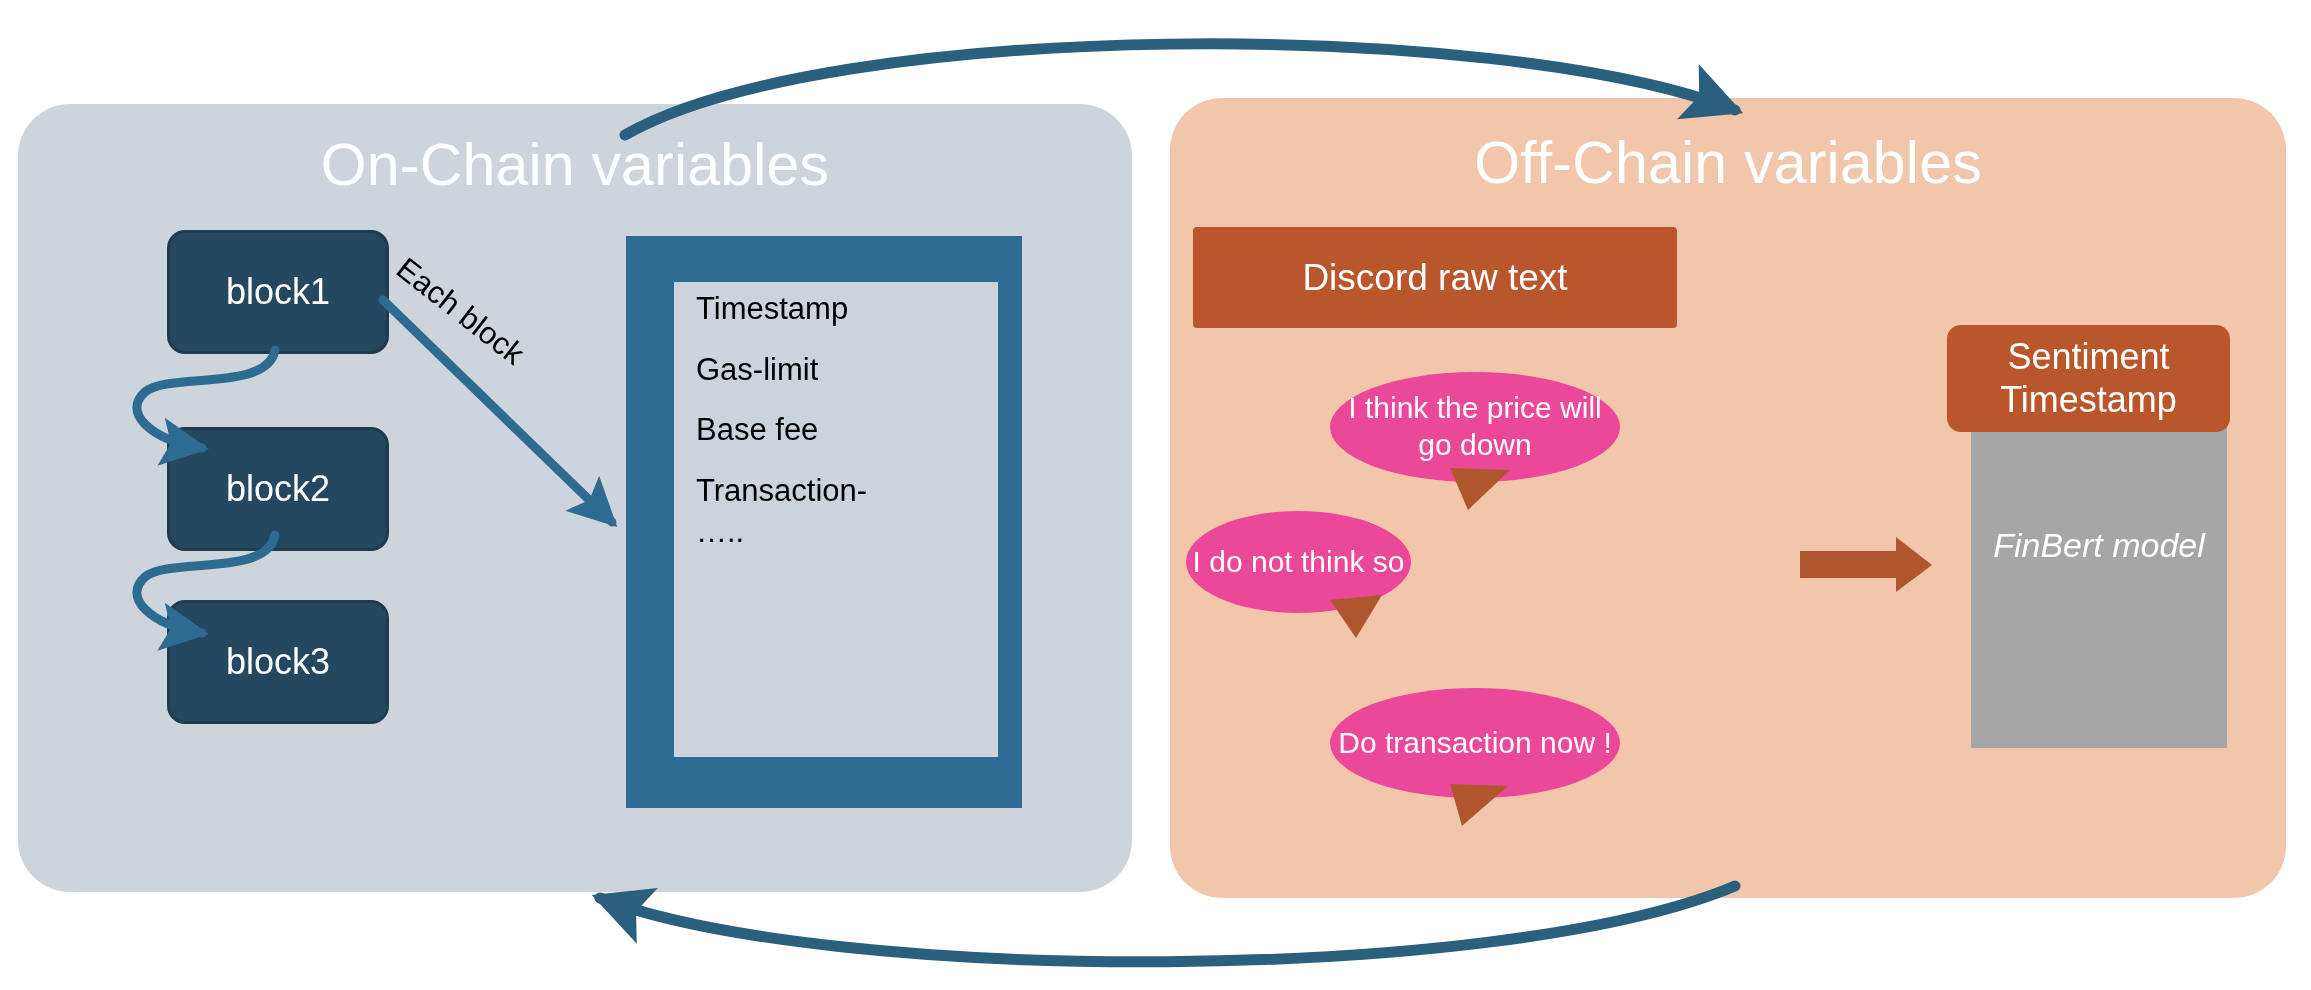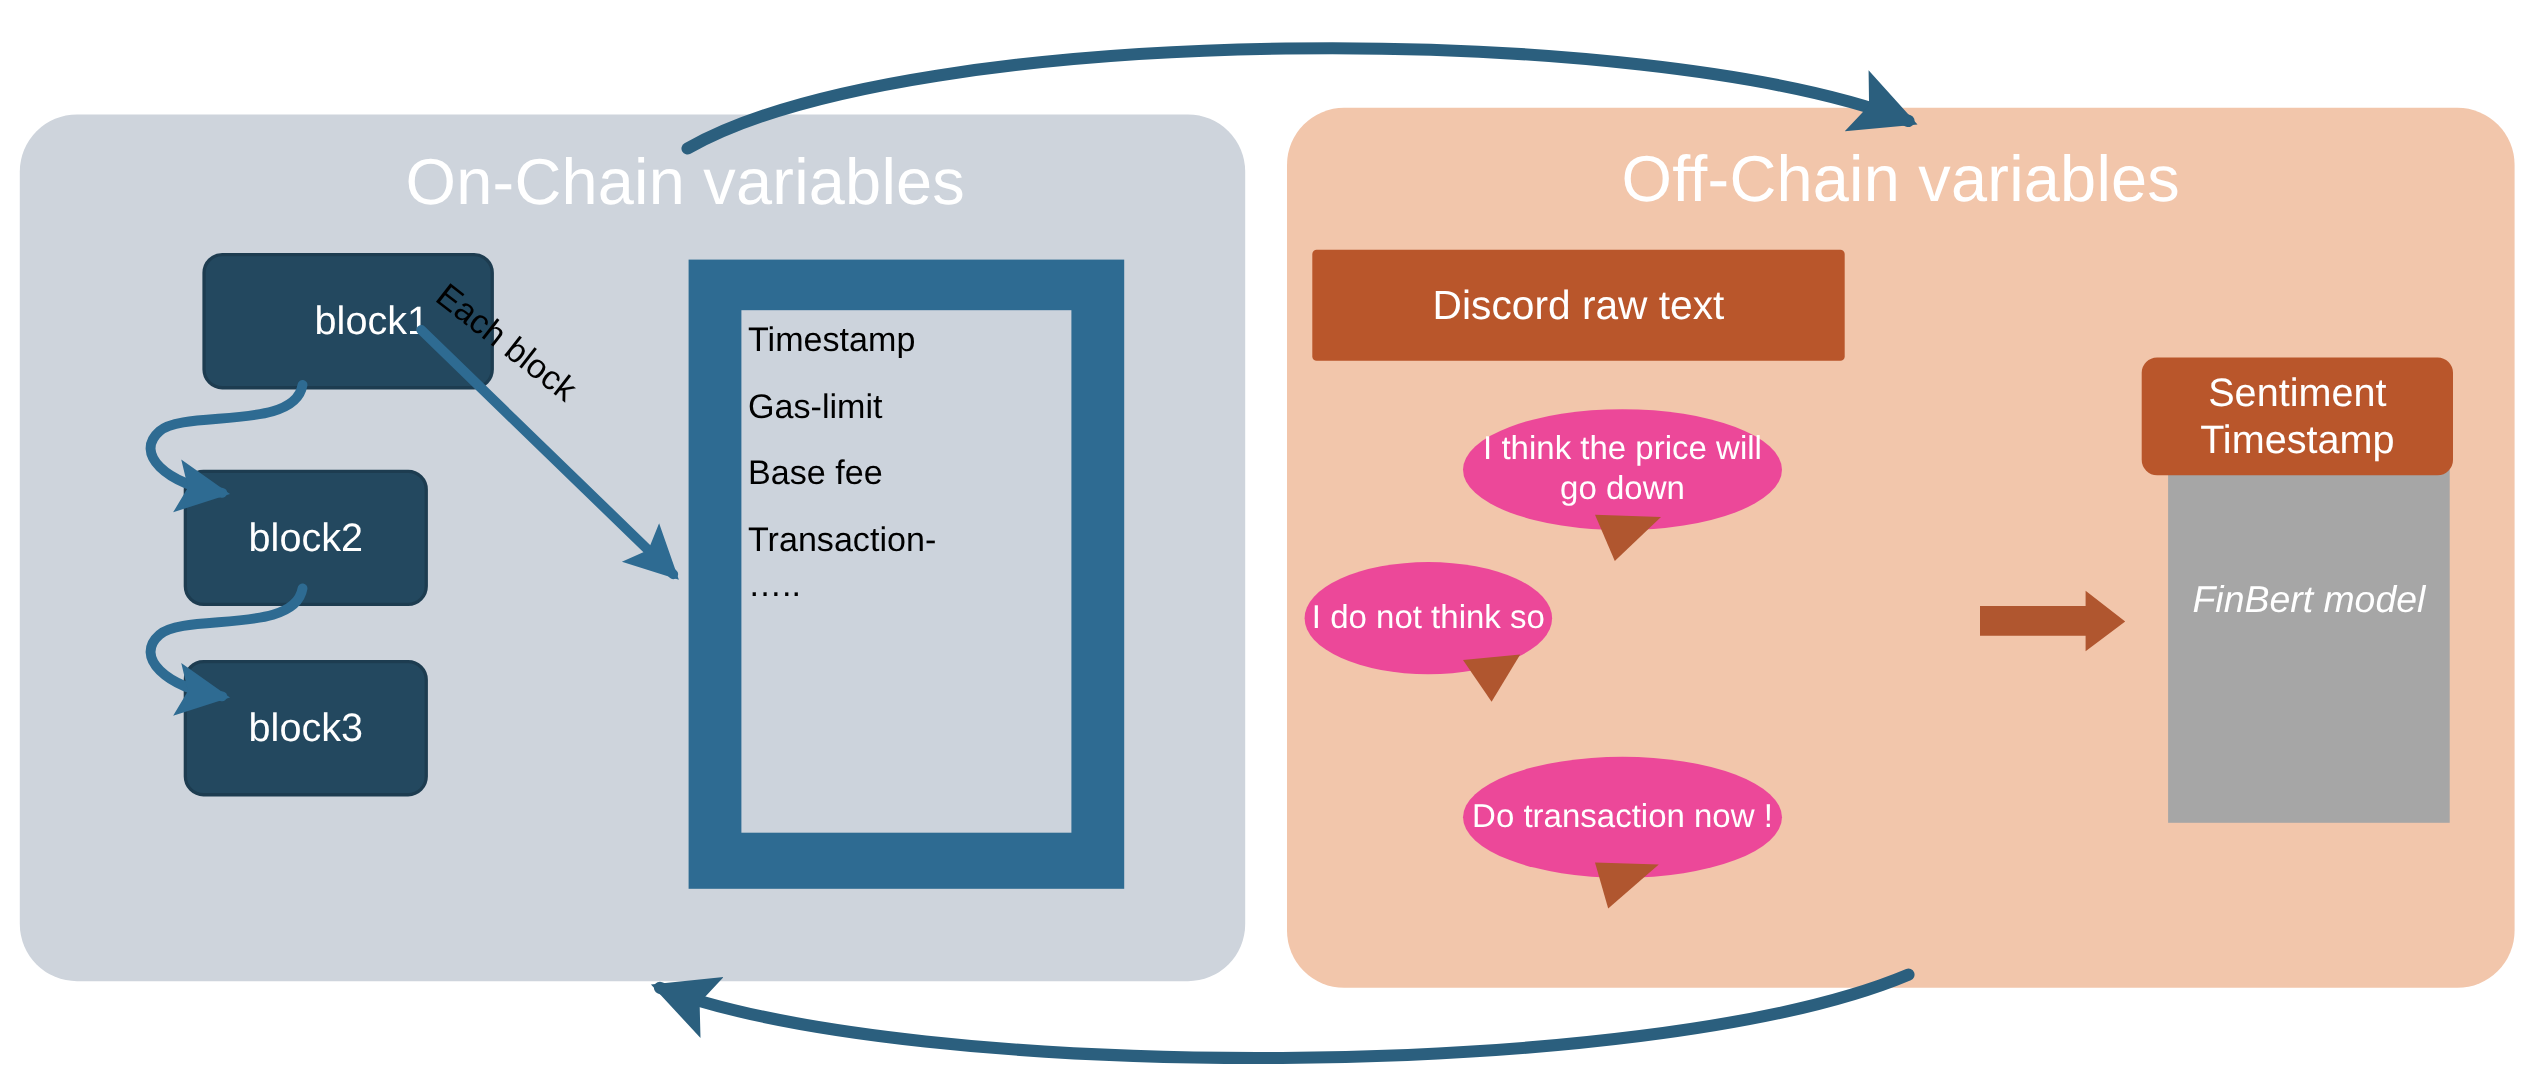--- a/index.html
+++ b/index.html
@@ -8,37 +8,37 @@
 
   .stage{position:absolute;left:0;top:0;width:2311px;height:990px;}
 
   
   .panel{position:absolute;border-radius:52px;}
   #onchain-panel{left:18px;top:104px;width:1114px;height:788px;background:#ced4dc;}
   #offchain-panel{left:1170px;top:98px;width:1116px;height:800px;background:#f2c6ab;}
 
   .panel-title{position:absolute;width:100%;text-align:center;color:#ffffff;
                font-size:59px;line-height:1;letter-spacing:0.2px;white-space:nowrap;}
-  #onchain-title{top:32px;padding-left:48px;}
+  #onchain-title{top:32px;}
   #offchain-title{top:36px;text-align:center;}
 
   
   .block{position:absolute;width:216px;height:118px;background:#23485f;
          border:3px solid #1d3c50;border-radius:18px;
          display:flex;align-items:center;justify-content:center;
          color:#ffffff;font-size:36px;}
-  #block1{left:184px;top:230px;padding-left:43px;}
+  #block1{left:167px;top:230px;}
   #block2{left:167px;top:427px;}
   #block3{left:167px;top:600px;}
 
   
   #varbox-outer{position:absolute;left:626px;top:236px;width:396px;height:572px;
                 background:#2e6b92;}
-  #varbox-inner{position:absolute;left:48px;top:46px;width:300px;height:475px;
-                background:#ccd3dc;padding:10px 0 0 6px;box-sizing:border-box;}
+  #varbox-inner{position:absolute;left:48px;top:46px;width:324px;height:475px;
+                background:#ccd3dc;padding:10px 0 0 22px;box-sizing:border-box;}
   .var-item{font-size:31px;color:#000000;line-height:1.12;margin-bottom:26px;}
   .var-item:last-child{margin-bottom:0;}
 
   
   #each-block-label{position:absolute;left:398px;top:246px;width:230px;height:44px;
                     font-size:31px;color:#000000;white-space:nowrap;
                     transform:rotate(38deg);transform-origin:0 50%;}
 
   
   #discord-box{position:absolute;left:1193px;top:227px;width:484px;height:101px;

